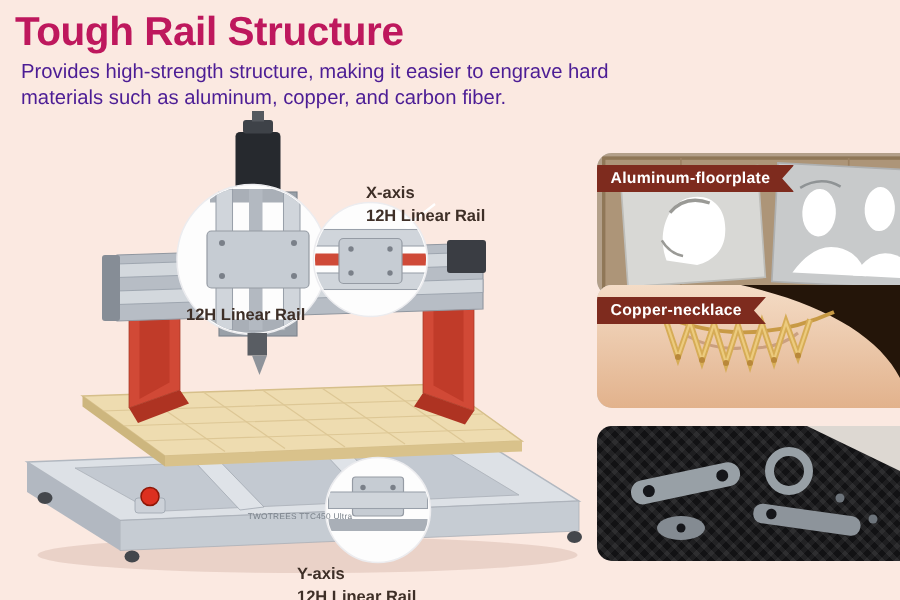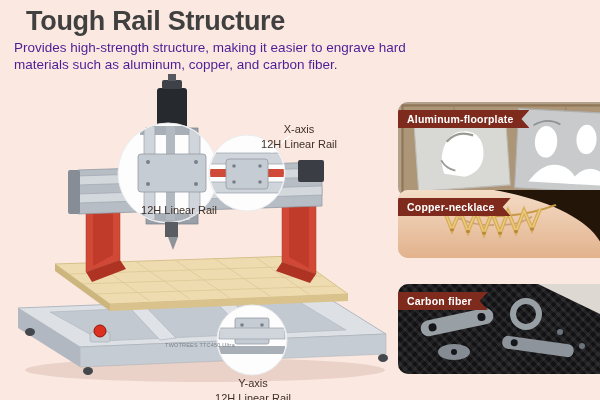--- a/index.html
+++ b/index.html
@@ -2,46 +2,46 @@
 <html><head>
 <meta charset="utf-8">
 <style>
   html,body{margin:0;padding:0;}
   .page{
     position:relative; width:600px; height:400px; overflow:hidden;
     background:#fbe9e1;
     font-family:"Liberation Sans", sans-serif;
   }
   .title{
-    position:absolute; left:26px; top:6px;
+    position:absolute; left:10px; top:6px;
     font-size:27px; font-weight:800; letter-spacing:-0.3px;
-    color:#404040;
+    color:#be185d;
   }
   .subtitle{
     position:absolute; left:14px; top:39px; width:392px;
     font-size:13.5px; line-height:1.28; color:#4c1d95;
   }
   .machine-wrap{position:absolute; left:0; top:70px; width:400px; height:330px;}
   .callout-label{
-    position:absolute; width:110px; text-align:center;
-    font-size:11px; font-weight:400; line-height:1.35; color:#3e2f27;
+    position:absolute; width:110px; text-align:left;
+    font-size:11px; font-weight:700; line-height:1.35; color:#3e2f27;
   }
   .callout-x{left:244px; top:122px;}
   .callout-z{left:124px; top:203px;}
   .callout-y{left:198px; top:348px;margin-top:28px;}
   .front-text{
     position:absolute; left:130px; top:342px; width:140px; text-align:center;
     font-size:5.5px; letter-spacing:.2px; color:#79818a;
   }
   .sample-card{
     position:absolute; left:398px; width:202px;
     border-radius:10px 0 0 10px; overflow:hidden; background:#ccc;
   }
   .card-aluminum{top:102px; height:95px;padding-left:24px;}
-  .card-copper{top:190px; height:68px;}
+  .card-copper{top:190px; height:82px;}
   .card-carbon{top:284px; height:90px;
     background:#121214;
     background-image:
       repeating-linear-gradient(45deg, rgba(255,255,255,0.07) 0 3px, transparent 3px 7px),
       repeating-linear-gradient(-45deg, rgba(255,255,255,0.05) 0 3px, transparent 3px 7px);
   }
   .ribbon{
     position:absolute; top:8px; left:0; z-index:2;
     background:#7e2b1e; color:#ffffff;
     font-size:10.5px; font-weight:600; letter-spacing:.2px;
@@ -250,16 +250,15 @@
       <circle cx="128" cy="30" r="13" fill="none" stroke="#98a0a6" stroke-width="6"></circle>
       <g transform="rotate(8 140 62)">
         <rect x="104" y="56" width="72" height="13" rx="6" fill="#8d949b"></rect>
         <circle cx="116" cy="62" r="3.5" fill="#15161a"></circle>
       </g>
       <ellipse cx="56" cy="68" rx="16" ry="8" fill="#848b92"></ellipse>
       <circle cx="56" cy="68" r="3" fill="#15161a"></circle>
       <circle cx="162" cy="48" r="3" fill="#6d747b"></circle>
         <circle cx="184" cy="62" r="3" fill="#6d747b"></circle>
     </svg>
-    <div class="ribbon">Carbon fiber</div>
   </div>
 
 </div>
 
 </body></html>

